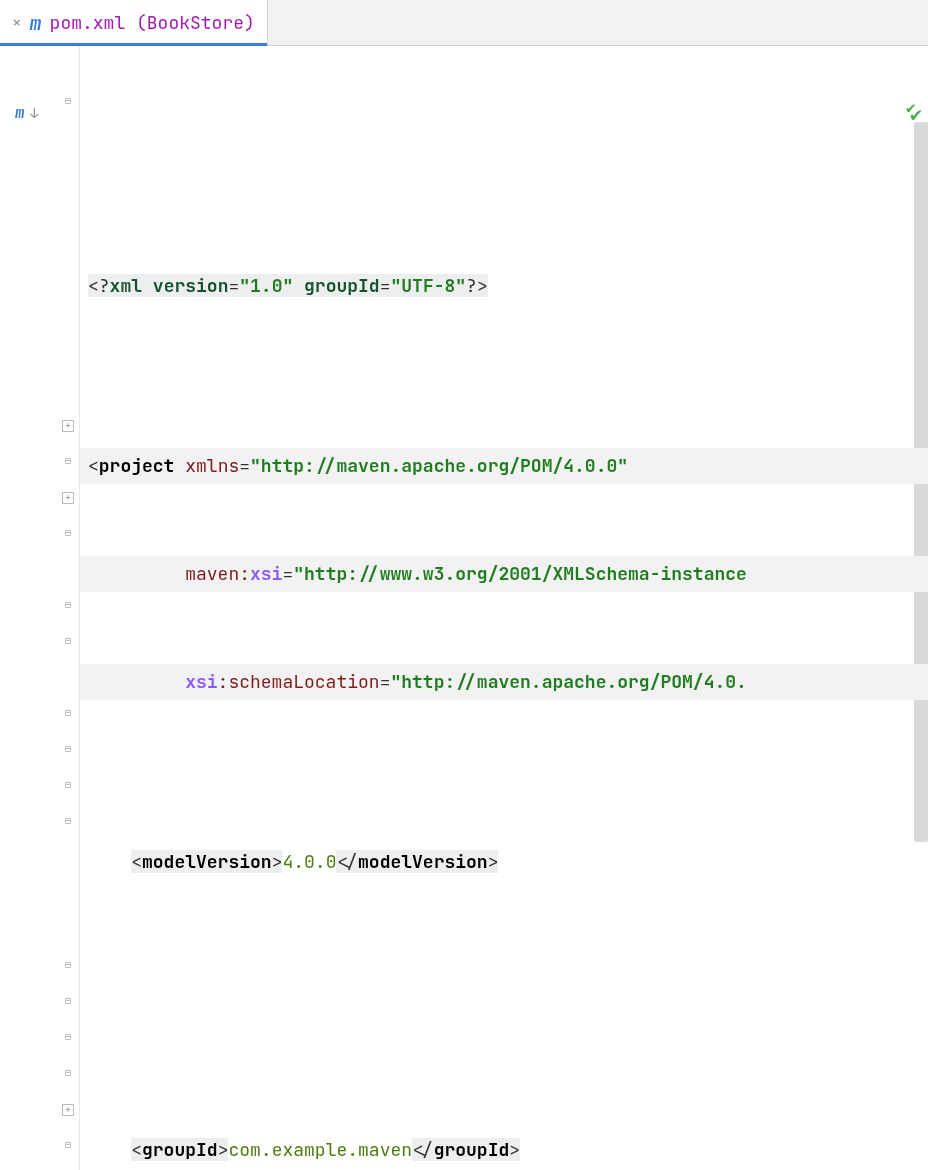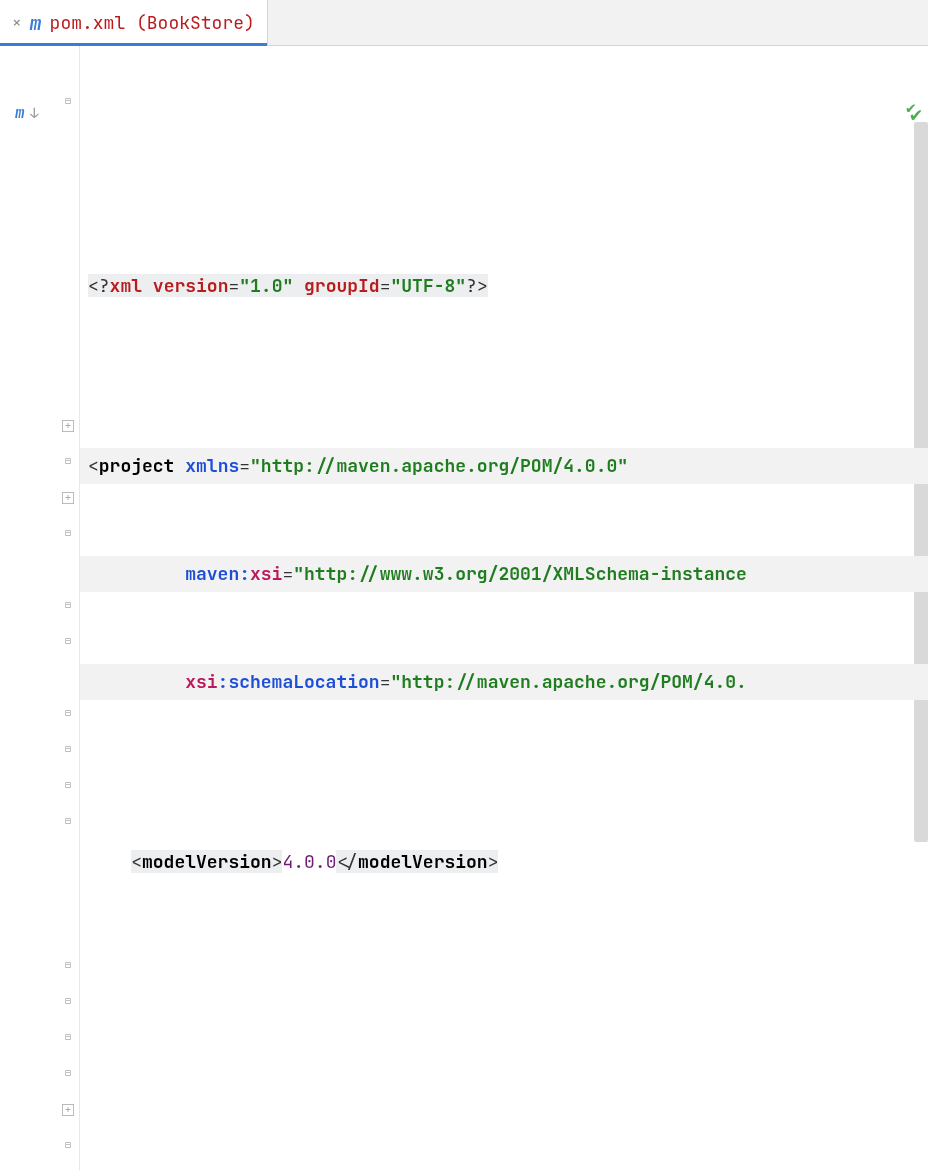--- a/index.html
+++ b/index.html
@@ -41,21 +41,21 @@
   font-size: 16px;
   cursor: pointer;
 }
 .tab-icon {
   color: #3b7cd6;
   font-weight: bold;
   font-style: italic;
   font-size: 20px;
 }
 .tab-title {
-  color: #b91c1c;
+  color: #a21caf;
 }
 .editor-area {
   display: flex;
   height: calc(100% - 46px);
   position: relative;
 }
 .gutter {
   width: 80px;
   background: #fff;
   border-right: 1px solid #e8e8e8;
@@ -104,27 +104,27 @@
 }
 .line.gray-bg {
   background: #f2f2f2;
   margin-left: -8px;
   padding-left: 8px;
 }
 .hl-bg {
   background: #edeef0;
 }
 
-.t-decl { color: #b91c1c; font-weight: bold; text-align: right; } 
+.t-decl { color: #14532d; font-weight: bold; text-align: right; } 
 .t-str { color: #1f7d1f; font-weight: bold; } 
 .t-tag { color: #000000; font-weight: bold; } 
-.t-attr { color: #1d4ed8; font-weight: bold; }
-.t-ns { color: #be185d; font-weight: bold; } 
+.t-attr { color: #7f1d1d; font-weight: normal; }
+.t-ns { color: #8b5cf6; font-weight: bold; } 
 .t-punc { color: #333; }
-.t-text { color: #701a75; }
+.t-text { color: #4d7c0f; }
 .inspect-icon {
   position: absolute;
   right: 6px;
   top: 50px;
   color: #4caf50;
   font-size: 20px;
 }
 .inspect-icon::before { content: "✔"; position: absolute; left: -4px; top: -6px; font-size: 16px; }
 .scrollbar {
   position: absolute;
@@ -180,20 +180,21 @@
     
     <div class="line gray-bg"><span class="t-punc">&lt;</span><span class="t-tag">project</span> <span class="t-attr">xmlns</span><span class="t-punc">=</span><span class="t-str">"http://maven.apache.org/POM/4.0.0"</span></div>
     <div class="line gray-bg">         <span class="t-attr">maven:</span><span class="t-ns">xsi</span><span class="t-punc">=</span><span class="t-str">"http://www.w3.org/2001/XMLSchema-instance</span></div>
     <div class="line gray-bg">         <span class="t-ns">xsi</span><span class="t-attr">:</span><span class="t-attr">schemaLocation</span><span class="t-punc">=</span><span class="t-str">"http://maven.apache.org/POM/4.0.</span></div>
 
     
     <div class="line">    <span class="hl-bg"><span class="t-punc">&lt;</span><span class="t-tag">modelVersion</span><span class="t-punc">&gt;</span></span><span class="t-text">4.0.0</span><span class="hl-bg"><span class="t-punc">&lt;/</span><span class="t-tag">modelVersion</span><span class="t-punc">&gt;</span></span></div>
     <div class="line"></div>
 
     
+    <div class="line">    <span class="hl-bg"><span class="t-punc">&lt;</span><span class="t-tag">groupId</span><span class="t-punc">&gt;</span></span><span class="t-text">com.example.maven</span><span class="hl-bg"><span class="t-punc">&lt;/</span><span class="t-tag">groupId</span><span class="t-punc">&gt;</span></span></div>
     
     
     
     
     
     
     
     
     
     

